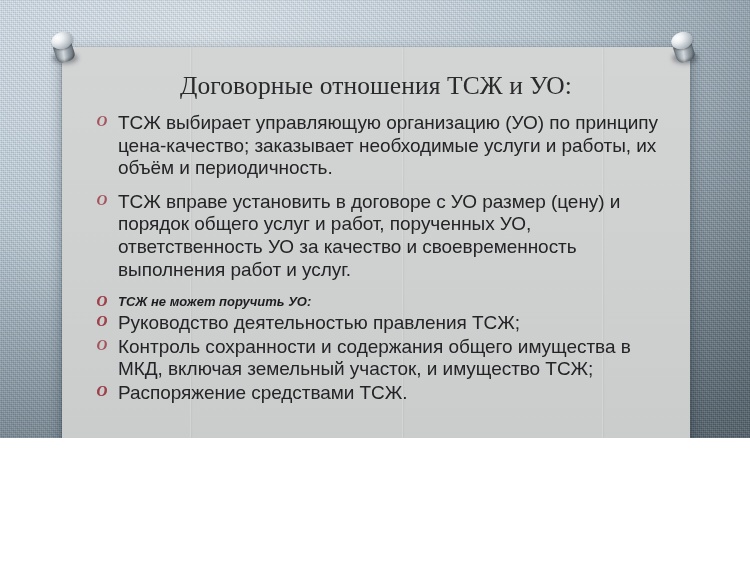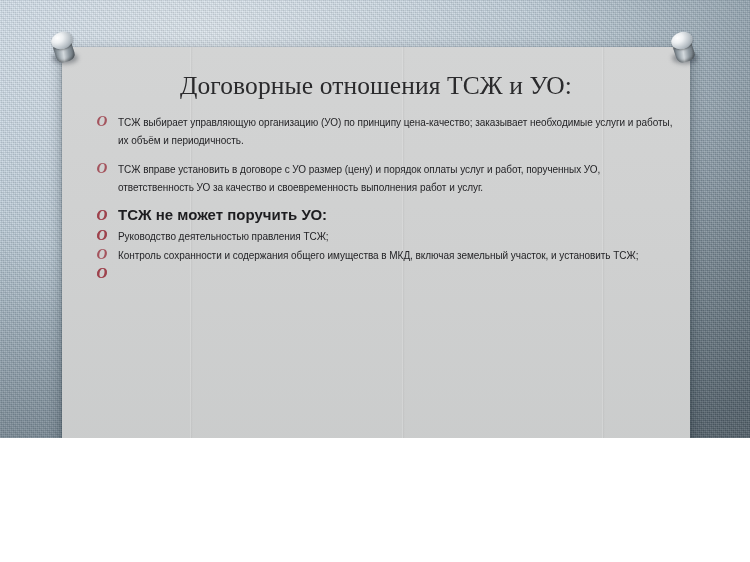--- a/index.html
+++ b/index.html
@@ -180,40 +180,41 @@
     font-style: italic;
     font-size: 15px;
     line-height: 16px;
     color: #9d3f4a;
     text-align: center;
     font-weight: 600;
     opacity: 0.85;
   }
   .item .text {
     font-family: "Liberation Sans", sans-serif;
-    font-size: 10px;
+    font-size: 19px;
     line-height: 1.19;
     color: #242427;
     letter-spacing: -0.05px;
   }
 
   
   .item.tight { margin-bottom: 1px; }
 
   .subhead {
     position: relative;
     padding-left: 40px;
     margin-top: 9px;
     margin-bottom: 2px;
   }
   .subhead .text {
     font-family: "Liberation Sans", sans-serif;
-    font-size: 15px;
+    font-size: 13px;
     line-height: 1.19;
     font-weight: bold;
+    font-style: italic;
     color: #1d1d20;
   }
 </style>
 </head>
 <body>
 
 <div id="slide">
 
   <div id="paper">
     <div class="fold f1"></div>
@@ -226,21 +227,21 @@
 
       <div id="body-list">
 
         <div class="item">
           <span class="bullet">O</span>
           <span class="text">ТСЖ  выбирает управляющую организацию (УО) по принципу цена-качество; заказывает необходимые услуги и работы, их объём и периодичность.</span>
         </div>
 
         <div class="item">
           <span class="bullet">O</span>
-          <span class="text">ТСЖ вправе установить в договоре с УО размер (цену)  и порядок оплаты услуг и работ, порученных УО, ответственность УО за качество и своевременность выполнения работ и услуг.</span>
+          <span class="text">ТСЖ вправе установить в договоре с УО размер (цену)  и порядок общего услуг и работ, порученных УО, ответственность УО за качество и своевременность выполнения работ и услуг.</span>
         </div>
 
         <div class="item">
           <span class="bullet">O</span>
         </div>
 
         <div class="item">
           <span class="bullet">O</span>
         </div>
 
@@ -252,29 +253,30 @@
           <span class="bullet">O</span>
         </div>
 
         <div class="item tight">
           <span class="bullet">O</span>
           <span class="text">Руководство деятельностью правления ТСЖ;</span>
         </div>
 
         <div class="item tight">
           <span class="bullet">O</span>
-          <span class="text">Контроль сохранности и содержания общего имущества в МКД, включая земельный участок, и установить ТСЖ;</span>
-        </div>
-
-        <div class="item tight">
-          <span class="bullet">O</span>
-        </div>
-
-        <div class="item tight">
-          <span class="bullet">O</span>
+          <span class="text">Контроль сохранности и содержания общего имущества в МКД, включая земельный участок, и имущество ТСЖ;</span>
+        </div>
+
+        <div class="item tight">
+          <span class="bullet">O</span>
+        </div>
+
+        <div class="item tight">
+          <span class="bullet">O</span>
+          <span class="text">Распоряжение средствами ТСЖ.</span>
         </div>
 
       </div>
     </div>
   </div>
 
   <div class="pin left">
     <div class="pin-shadow"></div>
     <div class="pin-stem"></div>
     <div class="pin-head"></div>

